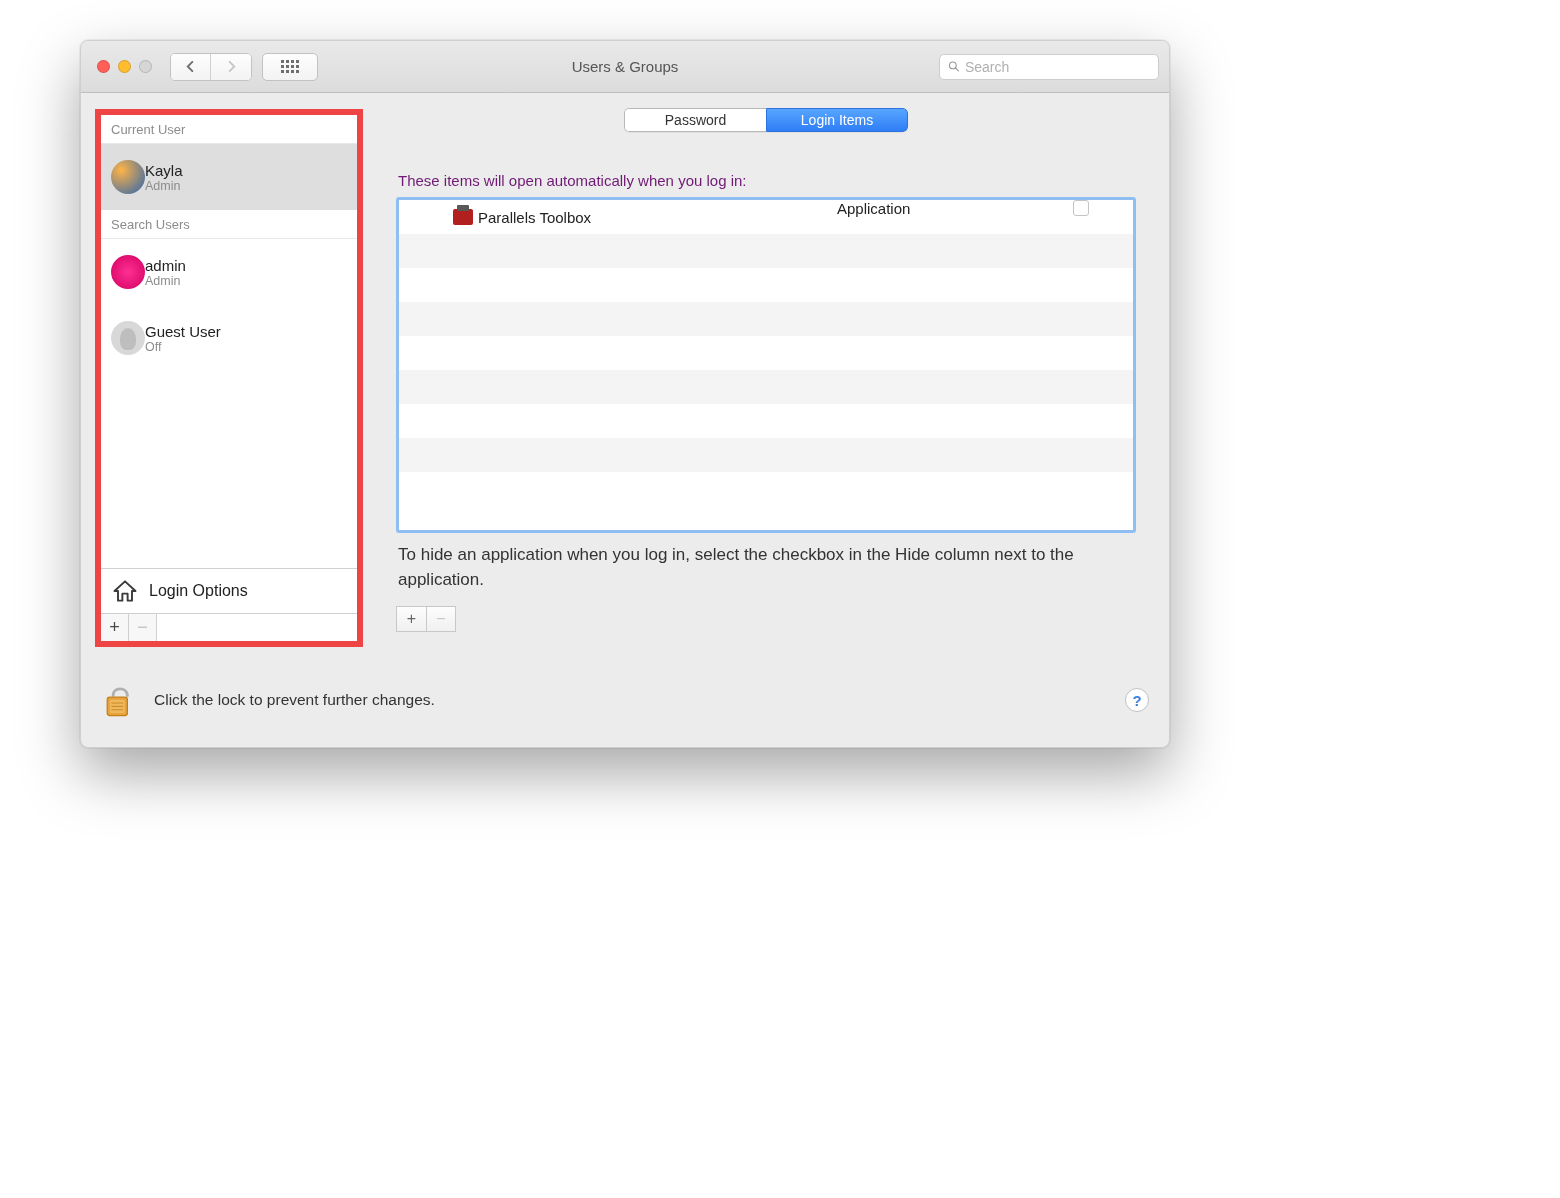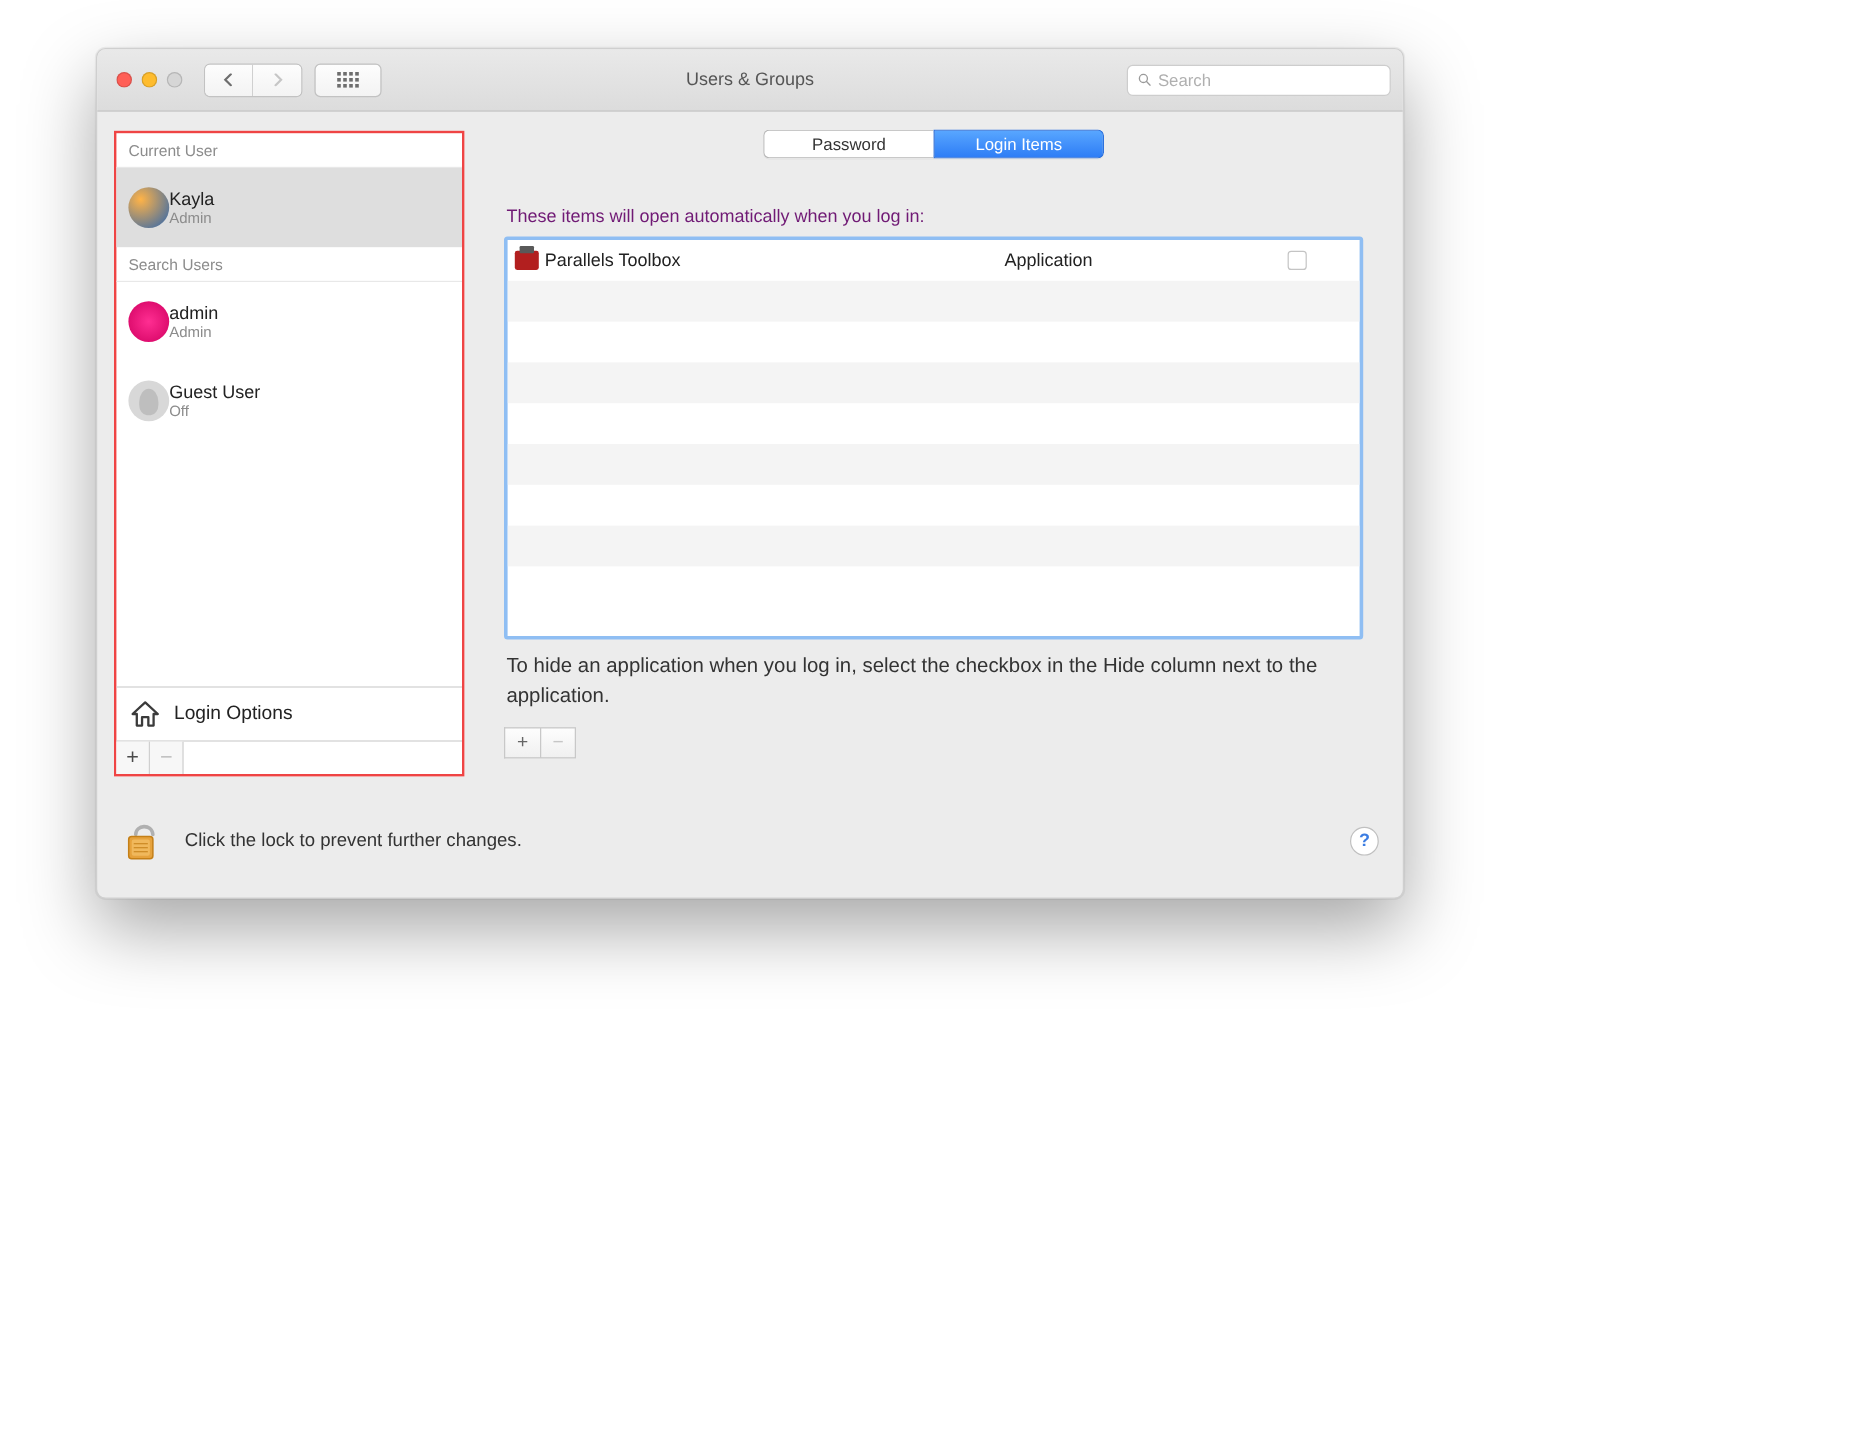--- a/index.html
+++ b/index.html
@@ -109,23 +109,23 @@
 
     
     .content {
       display: flex;
       padding: 16px 14px 10px 14px;
       gap: 14px;
     }
 
     
     .sidebar {
-      width: 292px;
+      width: 268px;
       background: #fff;
-      border: 2px solid #ef4444;
+      border: 6px solid #ef4444;
       display: flex;
       flex-direction: column;
     }
     .section-label {
       font-size: 13px;
       color: #8c8c8c;
       padding: 7px 10px 6px 10px;
       border-bottom: 1px solid #e8e8e8;
     }
     .user-row {
@@ -235,24 +235,24 @@
     }
     .thead .th { padding: 5px 8px; border-right: 1px solid #e2e2e2; }
     .th.item { flex: 1; }
     .th.kind { width: 210px; }
     .th.hide { width: 68px; border-right: none; }
     .th.scroll { width: 18px; border-left: 1px solid #e2e2e2; }
 
     .tbody { flex: 1; overflow: hidden; }
     .trow {
       display: flex;
-      align-items: center;
       height: 34px;
       font-size: 15px;
       color: #222;
+      padding-left: 48px;
     }
     .trow:nth-child(even) { background: #f4f4f4; }
     .td.item { flex: 1; padding-left: 6px; display: flex; align-items: center; gap: 5px; }
     .td.kind { width: 210px; }
     .td.hide { width: 68px; display:flex; justify-content:center; }
     .td.scroll { width: 18px; }
     .app-ico {
       width: 20px; height: 16px; background: #b21f1f;
       border-radius: 2px; position: relative;
     }

